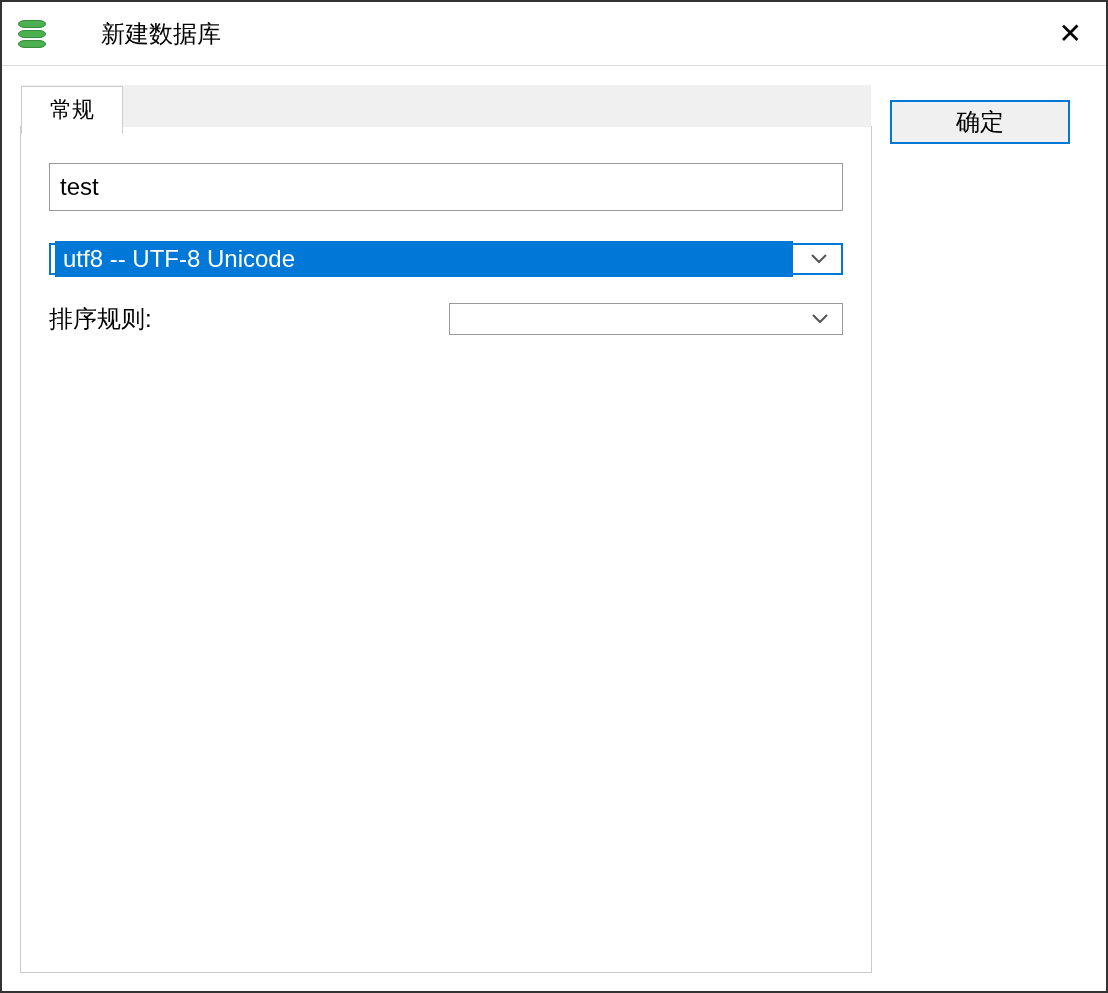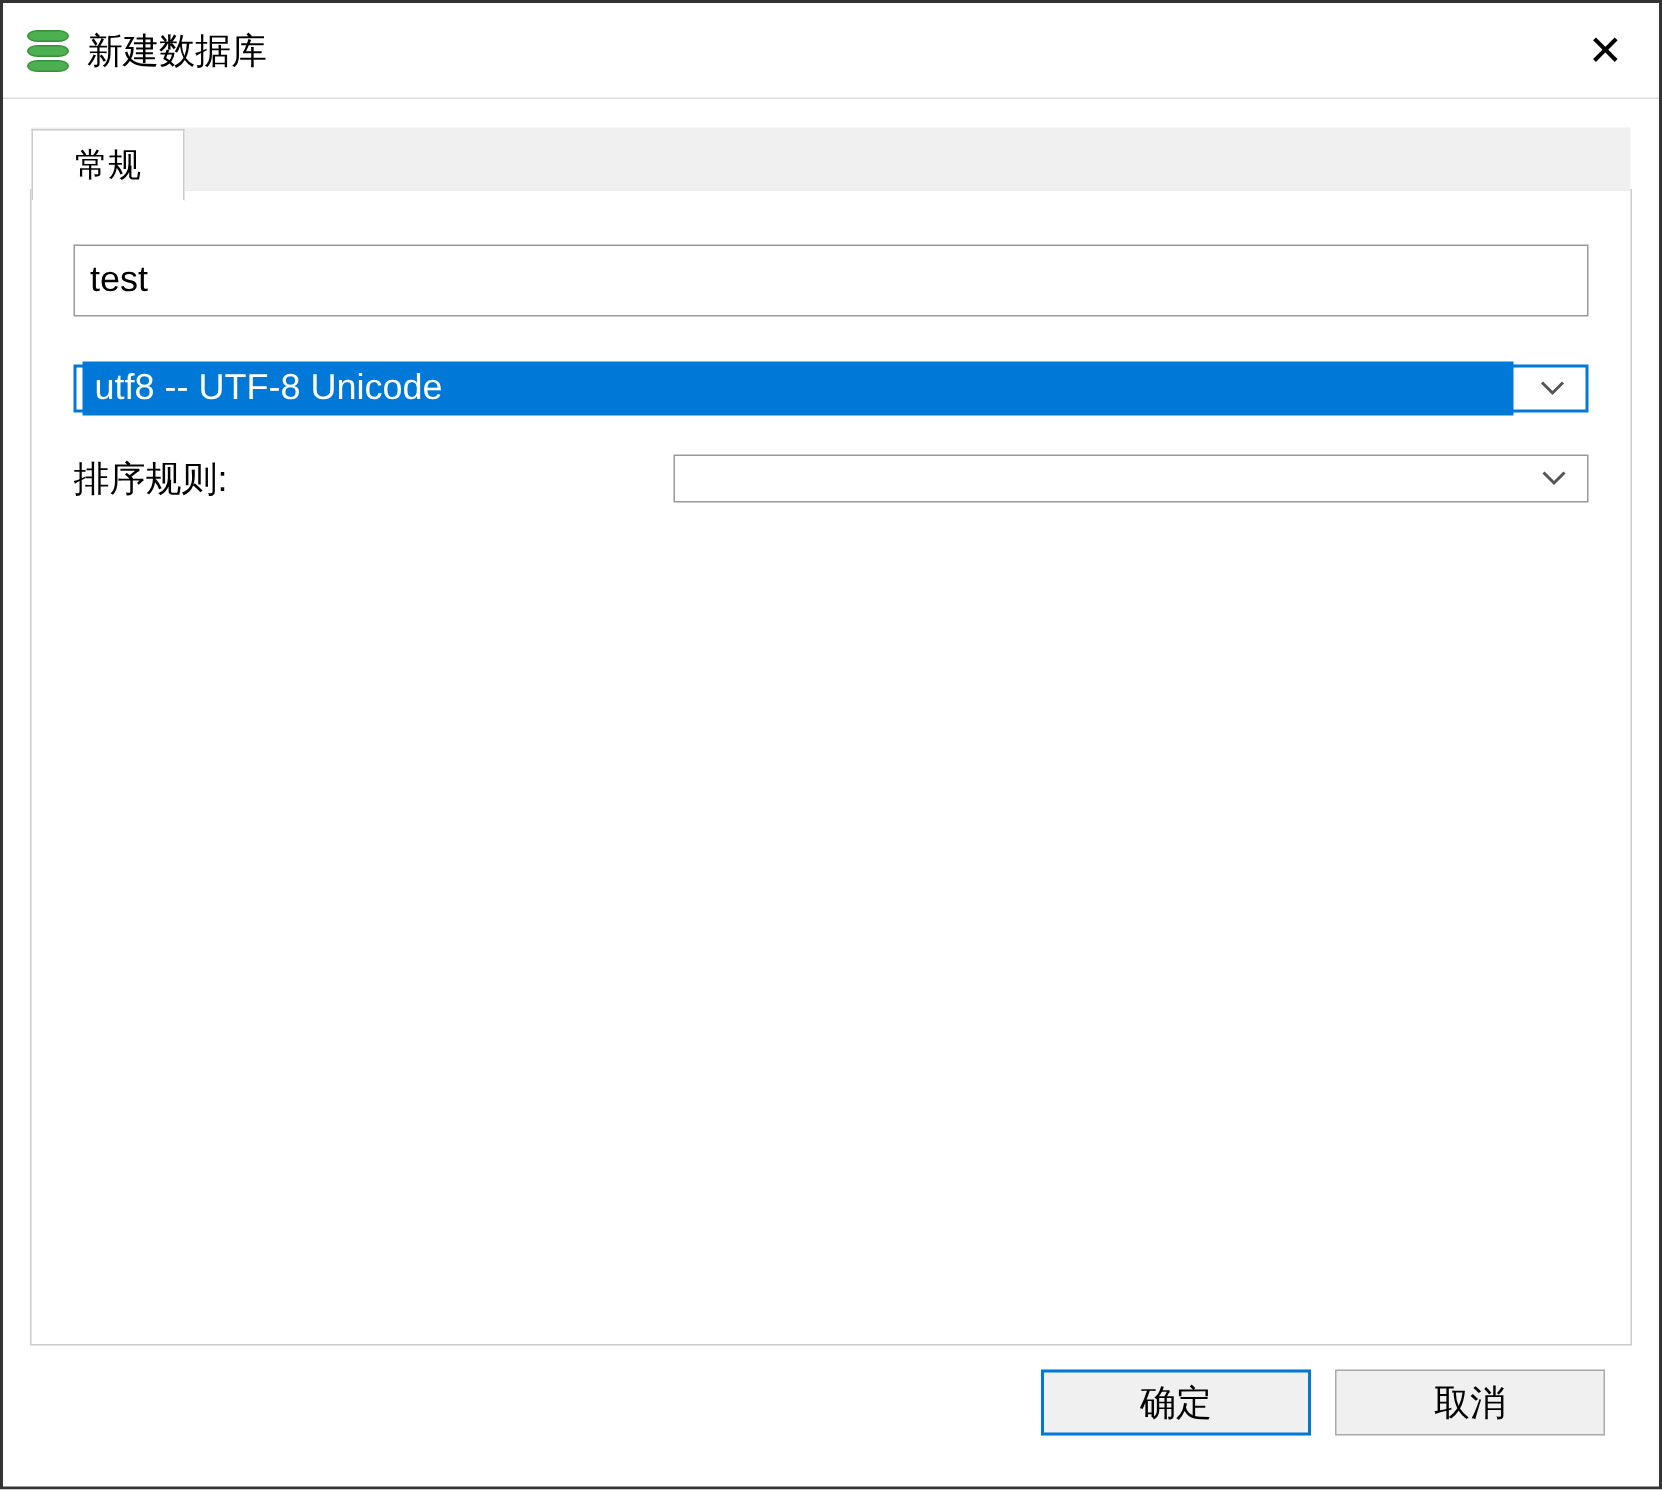--- a/index.html
+++ b/index.html
@@ -21,20 +21,21 @@
       background: #fff;
       display: flex;
       flex-direction: column;
     }
     .titlebar {
       display: flex;
       align-items: center;
       padding: 0 16px;
       height: 64px;
       border-bottom: 1px solid #ddd;
+      gap: 43px;
     }
     .db-icon {
       width: 28px;
       height: 28px;
       margin-right: 12px;
       display: flex;
       flex-direction: column;
       justify-content: space-between;
     }
     .db-icon-layer {
@@ -52,21 +53,20 @@
     .close-btn {
       font-size: 28px;
       font-weight: 300;
       cursor: pointer;
       padding: 0 8px;
       color: #000;
     }
     .content-area {
       flex: 1;
       display: flex;
-      flex-direction: column;
       padding: 18px;
     }
     .tab-container {
       border: 1px solid #ccc;
       flex: 1;
       background: #fff;
       position: relative;
     }
     .tab-header {
       position: absolute;
@@ -219,16 +219,15 @@
               </div>
             </div>
           </div>
 
         </div>
       </div>
     </div>
 
     <div class="footer">
       <button class="btn primary">确定</button>
-      <button class="btn">取消</button>
     </div>
   </div>
 </div>
 
 </body></html>

